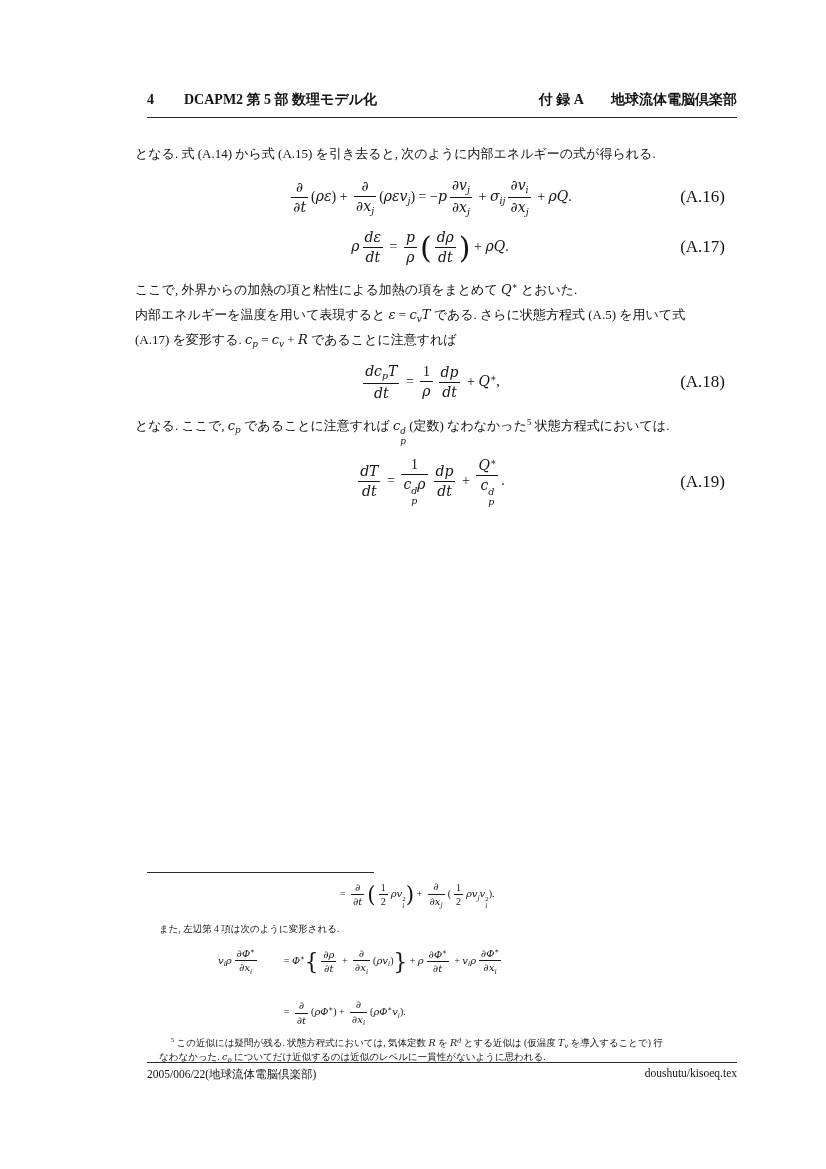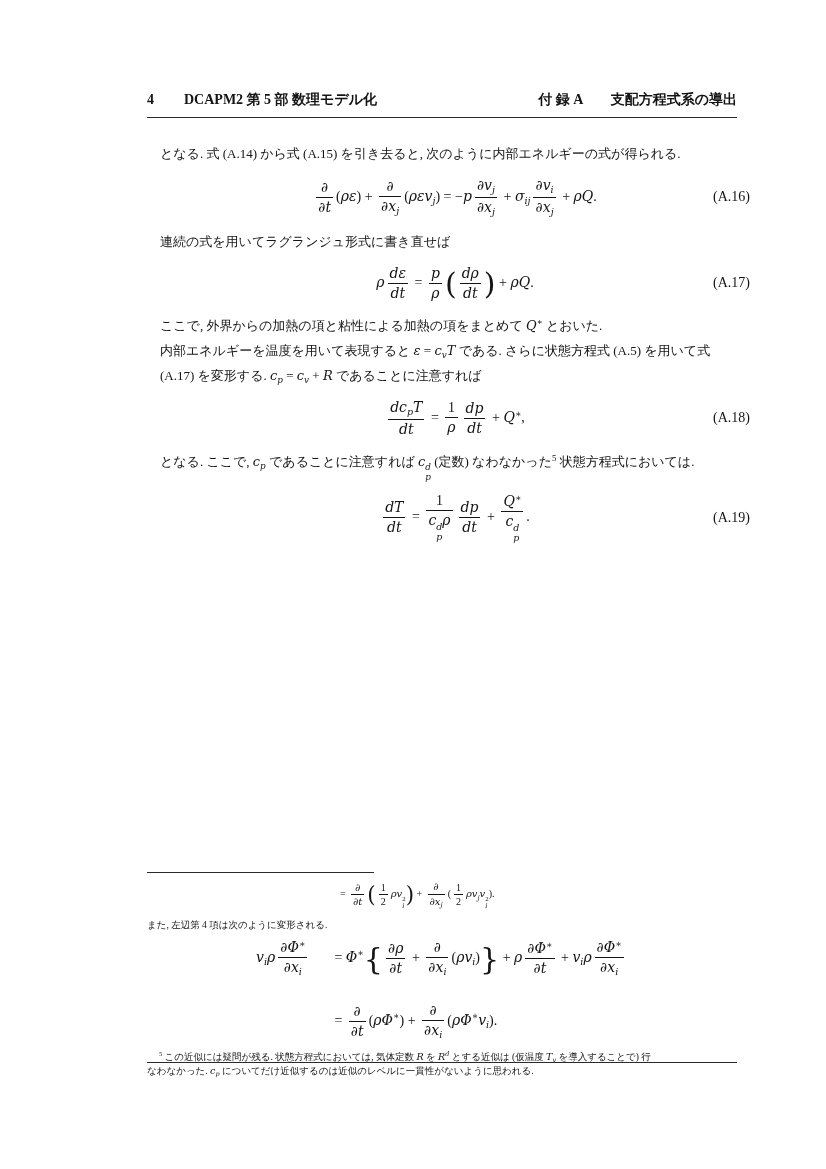--- a/index.html
+++ b/index.html
@@ -18,32 +18,32 @@
     font-weight:bold;font-size:14px;white-space:nowrap;
   }
   .header-left{display:flex;align-items:baseline;}
   .header-pagenum{margin-right:30px;}
   .header-rule{
     position:absolute;top:117px;left:147px;width:590px;
     border-top:1px solid #2a2a2a;
   }
   
   .main{
-    position:absolute;top:141px;left:160px;width:590px;
+    position:absolute;top:141px;left:135px;width:590px;
     font-size:13px;line-height:25px;
   }
   .main p{margin:0;white-space:nowrap;}
   .eq{
     position:relative;text-align:center;
     font-size:14px;line-height:normal;
     margin:11px 0;white-space:nowrap;
   }
   .eq-label{
     position:absolute;right:0;top:50%;transform:translateY(-50%);
-    font-size:14px;font-style:normal;
+    font-size:17px;font-style:normal;
   }
   
   .mi{font-style:italic;font-family:"DejaVu Serif","Liberation Serif",serif;}
   .mr,.mt{font-style:normal;}
   .msub{font-size:68%;vertical-align:-0.35em;line-height:1;}
   .msup{font-size:68%;vertical-align:0.55em;line-height:1;}
   .mss{
     display:inline-flex;flex-direction:column;align-items:flex-start;
     font-size:68%;line-height:1.05;vertical-align:-0.5em;
   }
@@ -57,25 +57,25 @@
     font-size:215%;vertical-align:middle;line-height:0.85;
     font-family:"DejaVu Serif","Liberation Serif",serif;
   }
   
   .footnotes{
     position:absolute;top:872px;left:147px;width:600px;
     font-size:9.5px;line-height:14px;
   }
   .fn-rule{width:227px;border-top:1px solid #2a2a2a;margin-bottom:8px;}
   .fn-cont-eq{margin:2px 0 8px 193px;font-size:10px;line-height:normal;white-space:nowrap;}
-  .footnotes p{margin:0;white-space:nowrap;}
+  .footnotes p{margin:12px;white-space:nowrap;}
   .fn-eq-grid{
     display:grid;grid-template-columns:max-content max-content;
     column-gap:9px;row-gap:5px;align-items:center;
-    margin:7px 0 9px 109px;font-size:14px;line-height:normal;white-space:nowrap;gap:24px;
+    margin:7px 0 9px 71px;font-size:10px;line-height:normal;white-space:nowrap;gap:24px;
   }
   .fn-eq-grid .lhs{justify-self:end;}
   .fn5{margin-top:4px !important;text-indent:12px;}
   
   .footer-rule{
     position:absolute;top:1062px;left:147px;width:590px;
     border-top:1px solid #2a2a2a;
   }
   .footer{
     position:absolute;top:1067px;left:147px;width:590px;
@@ -86,33 +86,32 @@
 </head>
 <body>
 
 <div class="page">
 
   <div class="header">
     <span class="header-left">
       <span class="header-pagenum">4</span>
       <span>DCAPM2 第 5 部 数理モデル化</span>
     </span>
-    <span>付 録 A　　支配方程式系の導出</span>
+    <span>付 録 A　　地球流体電脳倶楽部</span>
   </div>
   <div class="header-rule"></div>
 
   <div class="main">
     <p><span class="mt">となる. 式 (A.14) から式 (A.15) を引き去ると, 次のように内部エネルギーの式が得られる.</span></p>
 
     <div class="eq">
       <span><span class="frac"><span class="num"><span class="mi">∂</span></span><span class="den"><span class="mi">∂t</span></span></span><span class="mr">(</span><span class="mi">ρε</span><span class="mr">) + </span><span class="frac"><span class="num"><span class="mi">∂</span></span><span class="den"><span class="mi">∂x</span><span class="msub"><span class="mi">j</span></span></span></span><span class="mr">(</span><span class="mi">ρεv</span><span class="msub"><span class="mi">j</span></span><span class="mr">) = −</span><span class="mi">p</span><span class="frac"><span class="num"><span class="mi">∂v</span><span class="msub"><span class="mi">j</span></span></span><span class="den"><span class="mi">∂x</span><span class="msub"><span class="mi">j</span></span></span></span><span class="mr"> + </span><span class="mi">σ</span><span class="msub"><span class="mi">ij</span></span><span class="frac"><span class="num"><span class="mi">∂v</span><span class="msub"><span class="mi">i</span></span></span><span class="den"><span class="mi">∂x</span><span class="msub"><span class="mi">j</span></span></span></span><span class="mr"> + </span><span class="mi">ρQ</span><span class="mr">.</span></span>
       <span class="eq-label">(A.16)</span>
     </div>
 
-    <p><span class="mt">連続の式を用いてラグランジュ形式に書き直せば</span></p>
 
     <div class="eq">
       <span><span class="mi">ρ</span><span class="frac"><span class="num"><span class="mi">dε</span></span><span class="den"><span class="mi">dt</span></span></span><span class="mr"> = </span><span class="frac"><span class="num"><span class="mi">p</span></span><span class="den"><span class="mi">ρ</span></span></span><span class="big-delim">(</span><span class="frac"><span class="num"><span class="mi">dρ</span></span><span class="den"><span class="mi">dt</span></span></span><span class="big-delim">)</span><span class="mr"> + </span><span class="mi">ρQ</span><span class="mr">.</span></span>
       <span class="eq-label">(A.17)</span>
     </div>
 
     <p><span class="mt">ここで, 外界からの加熱の項と粘性による加熱の項をまとめて </span><span class="mi">Q</span><span class="msup"><span class="mr">∗</span></span><span class="mt"> とおいた.</span><br><span class="mt">内部エネルギーを温度を用いて表現すると </span><span class="mi">ε</span><span class="mr"> = </span><span class="mi">c</span><span class="msub"><span class="mi">v</span></span><span class="mi">T</span><span class="mt"> である. さらに状態方程式 (A.5) を用いて式</span><br><span class="mt">(A.17) を変形する. </span><span class="mi">c</span><span class="msub"><span class="mi">p</span></span><span class="mr"> = </span><span class="mi">c</span><span class="msub"><span class="mi">v</span></span><span class="mr"> + </span><span class="mi">R</span><span class="mt"> であることに注意すれば</span></p>
 
     <div class="eq">
       <span><span class="frac"><span class="num"><span class="mi">dc</span><span class="msub"><span class="mi">p</span></span><span class="mi">T</span></span><span class="den"><span class="mi">dt</span></span></span><span class="mr"> = </span><span class="frac"><span class="num"><span class="mr">1</span></span><span class="den"><span class="mi">ρ</span></span></span><span class="frac"><span class="num"><span class="mi">dp</span></span><span class="den"><span class="mi">dt</span></span></span><span class="mr"> + </span><span class="mi">Q</span><span class="msup"><span class="mr">∗</span></span><span class="mr">,</span></span>
@@ -153,14 +152,18 @@
       <span class="lhs"><span class="mi">v</span><span class="msub"><span class="mi">i</span></span><span class="mi">ρ</span><span class="frac"><span class="num"><span class="mi">∂Φ</span><span class="msup"><span class="mr">∗</span></span></span><span class="den"><span class="mi">∂x</span><span class="msub"><span class="mi">i</span></span></span></span></span>
       <span><span class="mr">=  </span><span class="mi">Φ</span><span class="msup"><span class="mr">∗</span></span><span class="big-delim">{</span><span class="frac"><span class="num"><span class="mi">∂ρ</span></span><span class="den"><span class="mi">∂t</span></span></span><span class="mr"> + </span><span class="frac"><span class="num"><span class="mi">∂</span></span><span class="den"><span class="mi">∂x</span><span class="msub"><span class="mi">i</span></span></span></span><span class="mr">(</span><span class="mi">ρv</span><span class="msub"><span class="mi">i</span></span><span class="mr">)</span><span class="big-delim">}</span><span class="mr"> + </span><span class="mi">ρ</span><span class="frac"><span class="num"><span class="mi">∂Φ</span><span class="msup"><span class="mr">∗</span></span></span><span class="den"><span class="mi">∂t</span></span></span><span class="mr"> + </span><span class="mi">v</span><span class="msub"><span class="mi">i</span></span><span class="mi">ρ</span><span class="frac"><span class="num"><span class="mi">∂Φ</span><span class="msup"><span class="mr">∗</span></span></span><span class="den"><span class="mi">∂x</span><span class="msub"><span class="mi">i</span></span></span></span></span>
       <span class="lhs"></span>
       <span><span class="mr">=  </span><span class="frac"><span class="num"><span class="mi">∂</span></span><span class="den"><span class="mi">∂t</span></span></span><span class="mr">(</span><span class="mi">ρΦ</span><span class="msup"><span class="mr">∗</span></span><span class="mr">) + </span><span class="frac"><span class="num"><span class="mi">∂</span></span><span class="den"><span class="mi">∂x</span><span class="msub"><span class="mi">i</span></span></span></span><span class="mr">(</span><span class="mi">ρΦ</span><span class="msup"><span class="mr">∗</span></span><span class="mi">v</span><span class="msub"><span class="mi">i</span></span><span class="mr">).</span></span>
     </div>
 
     <p class="fn5"><span class="msup"><span class="mr">5</span></span><span class="mt"> この近似には疑問が残る. 状態方程式においては, 気体定数 </span><span class="mi">R</span><span class="mt"> を </span><span class="mi">R</span><span class="msup"><span class="mi">d</span></span><span class="mt"> とする近似は (仮温度 </span><span class="mi">T</span><span class="msub"><span class="mi">v</span></span><span class="mt"> を導入することで) 行</span><br><span class="mt">なわなかった. </span><span class="mi">c</span><span class="msub"><span class="mi">p</span></span><span class="mt"> についてだけ近似するのは近似のレベルに一貫性がないように思われる.</span></p>
   </div>
 
   <div class="footer-rule"></div>
+  <div class="footer">
+    <span>2005/006/22(地球流体電脳倶楽部)</span>
+    <span>doushutu/kisoeq.tex</span>
+  </div>
 
 </div>
 
 </body></html>

